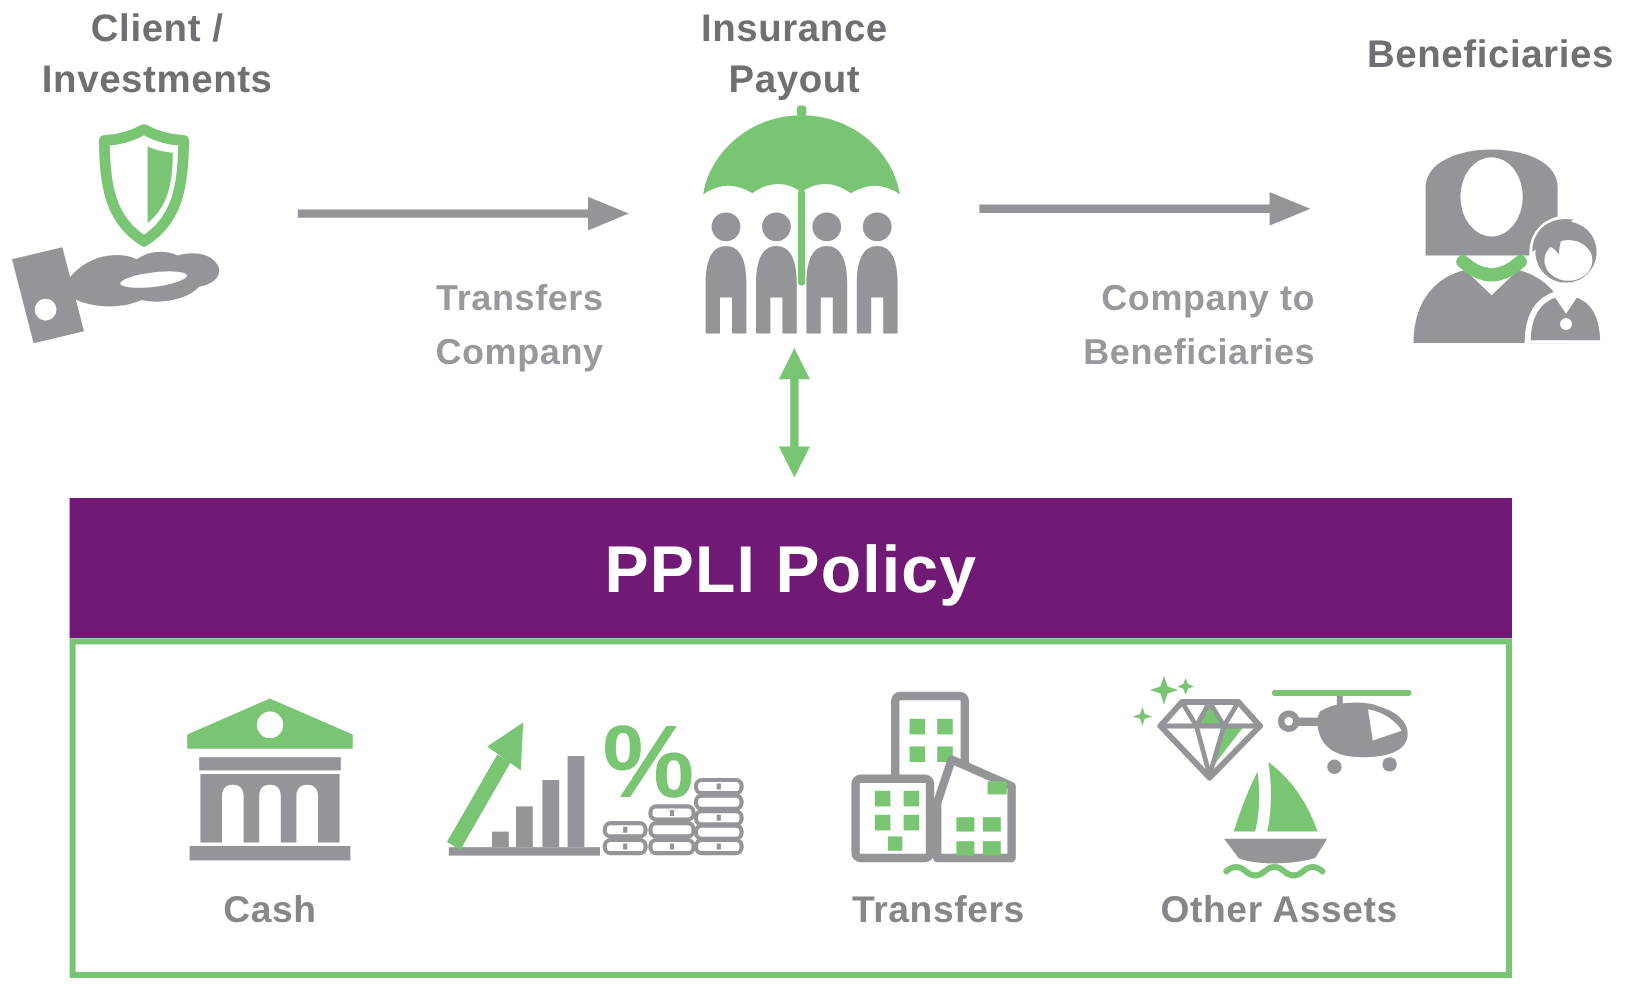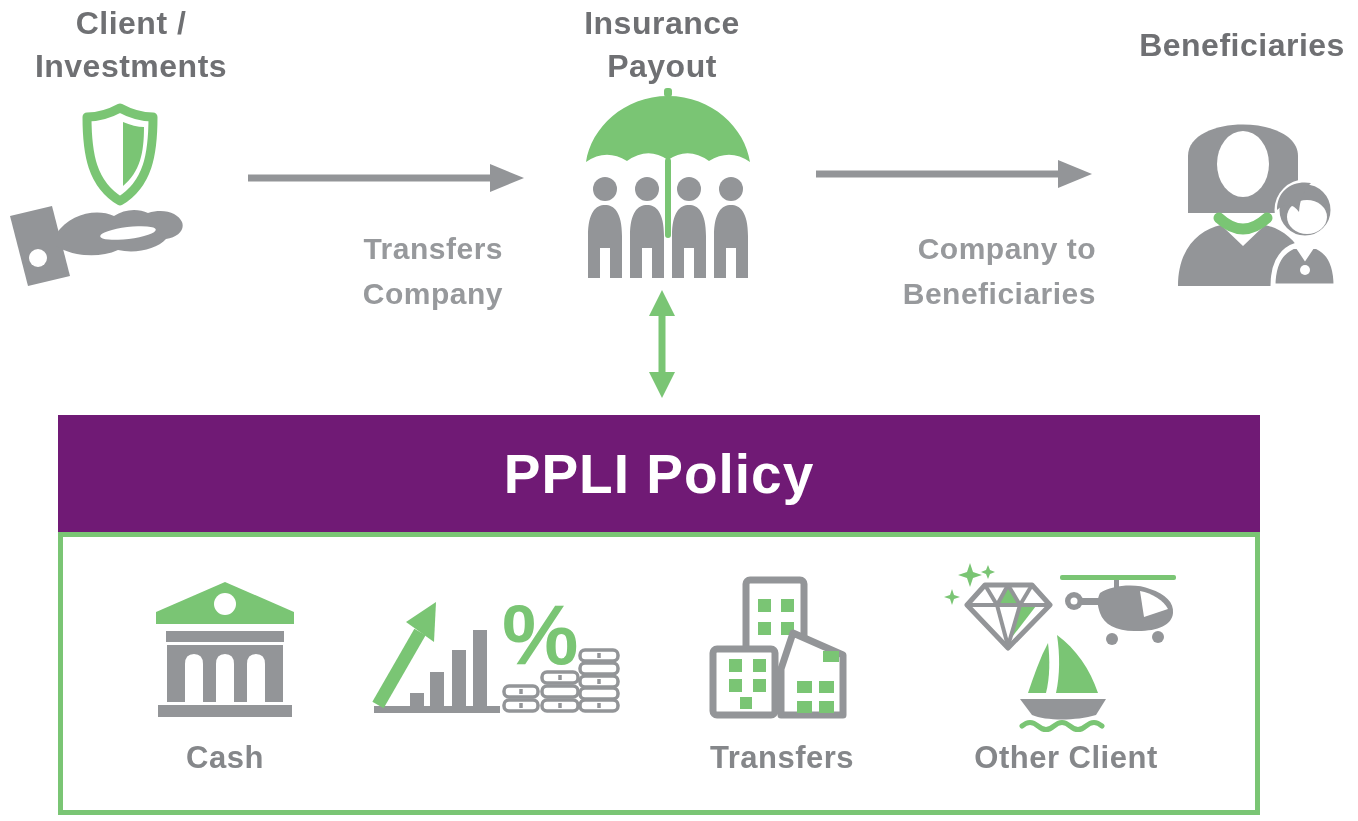--- a/index.html
+++ b/index.html
@@ -211,15 +211,15 @@
     <circle class="fk" cx="218" cy="74" r="6"></circle>
 
     <path class="fg" d="M117 72 C120 92 120 112 116 130 L158 130 C150 106 136 86 117 72 Z"></path>
     <path class="fg" d="M108 80 C110 96 110 114 106 130 L88 130 C94 112 100 95 108 80 Z"></path>
     <path class="fk" d="M80 136 L166 136 L156 152 C136 158 106 158 92 152 Z"></path>
     <path class="nf sg" stroke-width="5" stroke-linecap="round" d="M82 163 Q90 156 98 163 Q106 170 114 163 Q122 156 130 163 Q138 170 146 163 Q154 156 162 163"></path>
   </svg>
 
   <div class="abs asset-label" style="left:150px;top:740px;width:150px;">Cash</div>
   <div class="abs asset-label" style="left:672px;top:740px;width:220px;">Transfers</div>
-  <div class="abs asset-label" style="left:926px;top:740px;width:280px;">Other Client</div>
+  <div class="abs asset-label" style="left:926px;top:740px;width:280px;">Other Assets</div>
 
 </div>
 
 </body></html>

